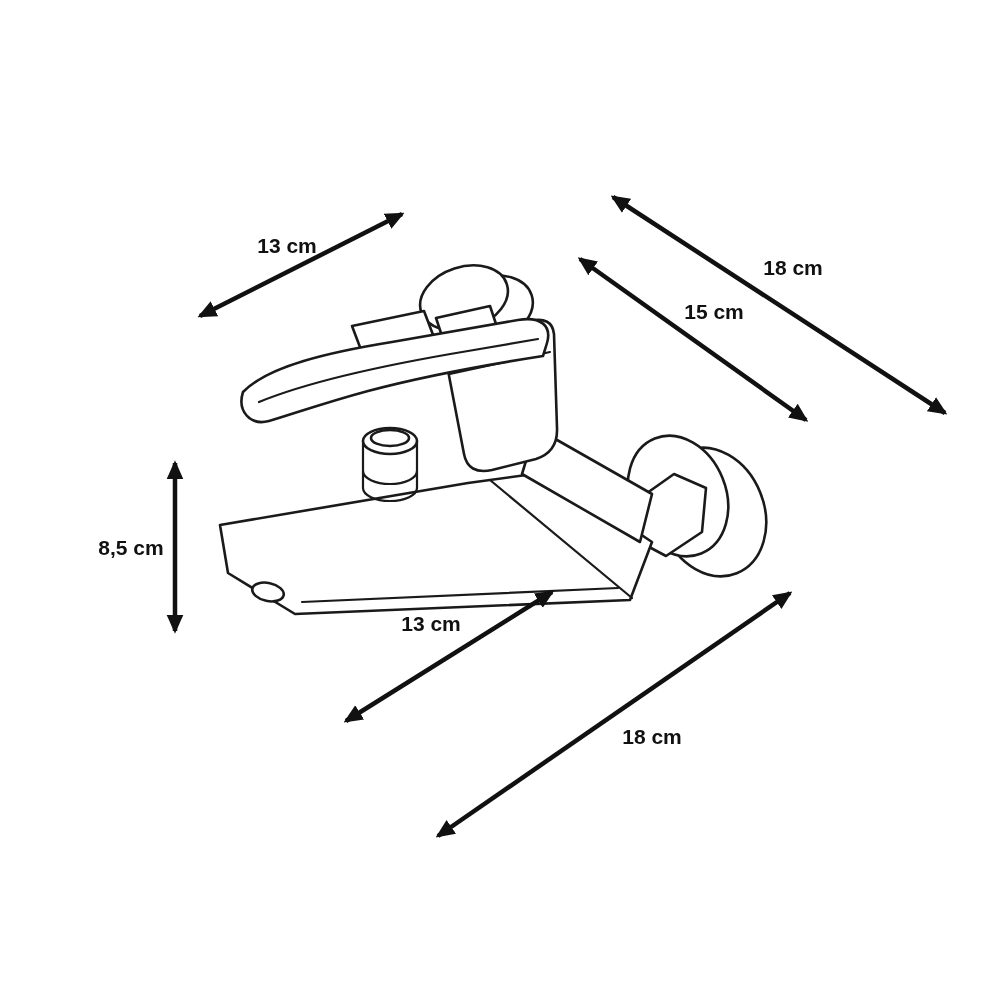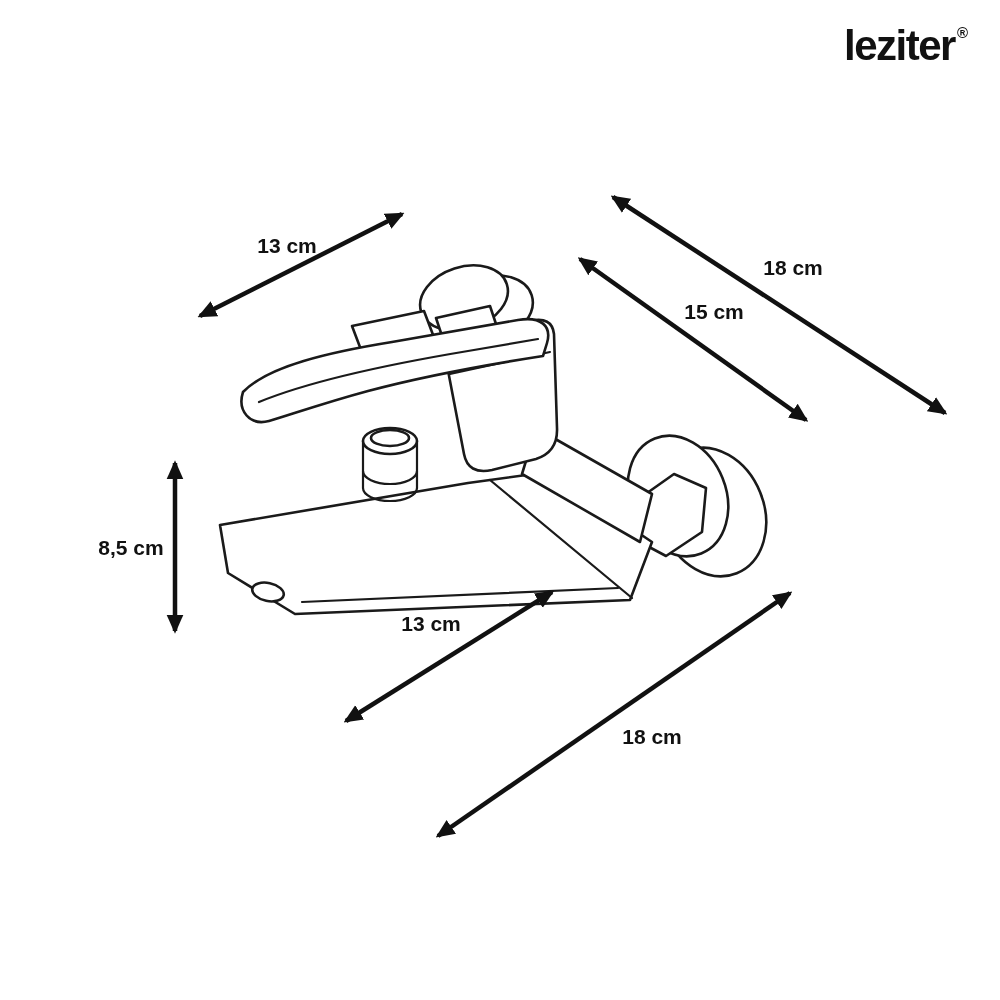--- a/index.html
+++ b/index.html
@@ -56,23 +56,20 @@
     font-size: 21px;
     font-weight: bold;
     fill: #111111;
   }
 </style>
 </head>
 <body>
 
 <div class="canvas">
 
-  <div class="logo">
-    <span>leziter</span><sup>®</sup>
-  </div>
 
   <svg width="1000" height="1000" viewBox="0 0 1000 1000">
     <defs>
       <marker id="ah" viewBox="0 0 10 10" refX="8.5" refY="5" markerWidth="19" markerHeight="19" markerUnits="userSpaceOnUse" orient="auto-start-reverse">
         <path d="M0,0.6 L10,5 L0,9.4 Z" fill="#111111"></path>
       </marker>
     </defs>
 
     <g>
 

